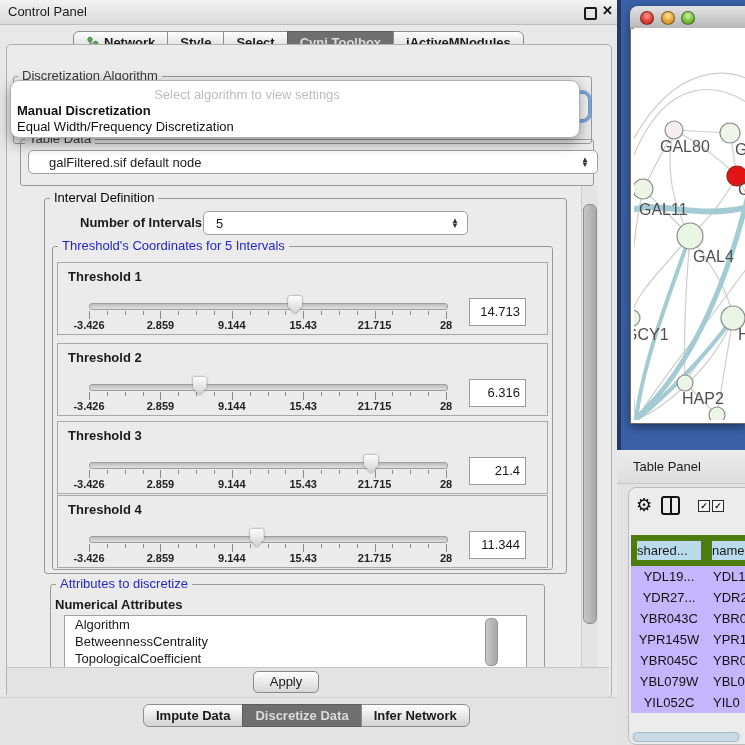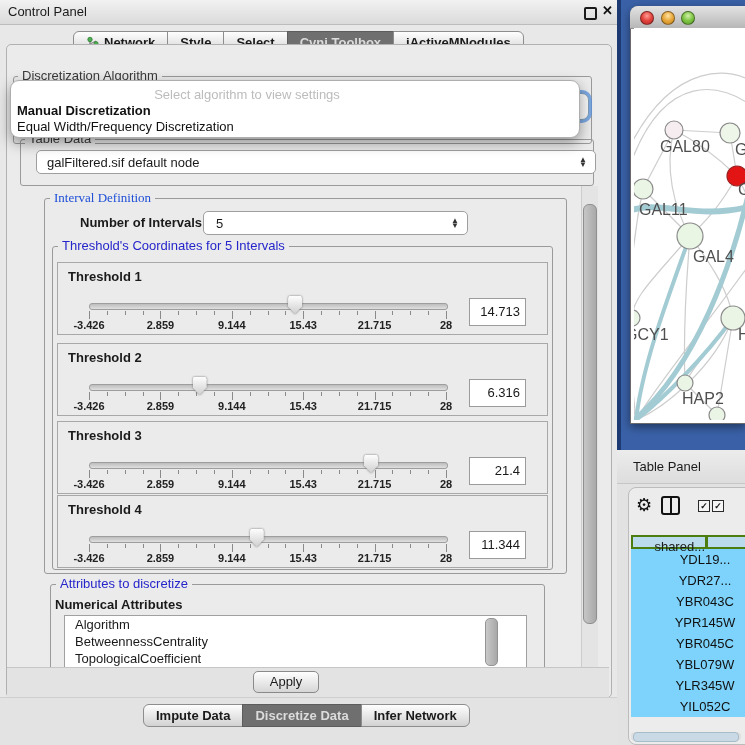--- a/index.html
+++ b/index.html
@@ -32,21 +32,21 @@
   #bottom-tabs{left:143px;top:704px;border-radius:9px;}
   #cp-bottom-strip{left:0;top:697px;width:617px;height:48px;background:#e3e3e3;border-top:1px solid #cfcfcf;}
 
   
   #cp-outer{left:6px;top:44px;width:604px;height:652px;background:#ebebeb;
     border:1px solid #b1b1b1;border-radius:5px;}
 
   .groupbox{border:1px solid #9a9a9a;border-radius:3px;}
   .grouptitle{font-size:13px;background:#ebebeb;padding:0 4px;line-height:14px;}
   .gt-gray{color:#3a3a3a;}
-  .gt-green{color:#1d4ed8;font-family:Liberation Serif, serif;}
+  .gt-green{color:#000000;}
   .gt-blue{color:#2525cc;}
 
   #disc-group{left:13px;top:76px;width:577px;height:66px;}
   #disc-group-title{left:18px;top:69px;}
 
   
   #algo-combo{left:24px;top:93px;width:563px;height:25px;border-radius:7px;background:#f7f7f7;
     border:1px solid #7f9db9;box-shadow:0 0 0 3px rgba(86,145,220,.75);z-index:5;}
 
   
@@ -58,21 +58,21 @@
   #algo-item-0{top:22px;font-weight:bold;}
   #algo-item-1{top:38px;}
 
   
   #td-group{left:20px;top:139px;width:572px;height:45px;}
   #td-group-title{left:25px;top:132px;}
   .combo{background:#fff;border:1px solid #9f9f9f;border-radius:5px;font-size:13px;
     display:flex;align-items:center;}
   .combo .combo-text{padding-left:10px;flex:1;}
   .spinner{display:flex;flex-direction:column;line-height:5px;font-size:8px;color:#333;padding-right:8px;}
-  #td-combo{left:36px;top:150px;width:558px;height:22px;}
+  #td-combo{left:28px;top:150px;width:558px;height:22px;padding-left:10px;}
 
   
   #interval-group{left:44px;top:198px;width:521px;height:374px;}
   #interval-group-title{left:50px;top:191px;}
   #noi-label{left:80px;top:215px;font-size:13px;font-weight:bold;}
   #noi-combo{left:203px;top:211px;width:263px;height:22px;}
   #thr-group{left:52px;top:246px;width:499px;height:322px;}
   #thr-group-title{left:58px;top:239px;}
 
   
@@ -136,23 +136,23 @@
   #tp-inner{left:628px;top:487px;width:130px;height:256px;background:#ececec;border:1px solid #bcbcbc;border-radius:8px;}
   #gear-icon{left:636px;top:494px;font-size:18px;color:#111;}
   #split-icon{left:661px;top:496px;width:15px;height:15px;border:2px solid #111;border-radius:3px;background:#ececec;}
   #split-icon::after{content:'';position:absolute;left:50%;top:0;bottom:0;width:2px;background:#111;transform:translateX(-50%);}
   .cbx{position:absolute;top:500px;width:10px;height:10px;border:1.5px solid #2a2a2a;background:#f5f5f5;
     font-size:9px;line-height:10px;text-align:center;font-weight:bold;color:#111;}
   #cbx-1{left:698px;} #cbx-2{left:712px;}
 
   #tp-table{left:631px;top:535px;width:114px;height:196px;overflow:hidden;}
   .tp-header-row{display:flex;}
-  .tp-header-cell{height:14px;line-height:19px;background:#b9dbeb;border:2px solid #4d7c0f;
-    font-size:13px;text-align:right;box-sizing:border-box;flex:none;}
-  .tp-row{display:flex;background:#7dd3fc;padding-left:36px;}
+  .tp-header-cell{height:31px;line-height:19px;background:#b9dbeb;border:6px solid #4d7c0f;
+    font-size:13px;text-align:left;box-sizing:border-box;flex:none;}
+  .tp-row{display:flex;background:#c4b5fd;}
   .tp-cell{height:21px;line-height:21px;font-size:13px;color:#111;flex:none;overflow:hidden;white-space:nowrap;}
   .tp-cell.c0{width:76px;text-align:center;}
   .tp-cell.c1{width:76px;padding-left:6px;}
   #tp-hscroll{left:631px;top:732px;width:110px;height:9px;background:#e0e0e0;border-radius:4px;}
   #tp-hscroll-thumb{left:633px;top:732px;width:104px;height:8px;background:#c9dae6;border:1px solid #a7bcc9;border-radius:4px;}
 
   svg text{font-family:"Liberation Sans",sans-serif;}
 </style>
 </head>
 <body>
@@ -505,22 +505,18 @@
     </div>
     <div class="tp-row">
       <div class="tp-cell c0">YBR045C</div>
       <div class="tp-cell c1">YBR0</div>
     </div>
     <div class="tp-row">
       <div class="tp-cell c0">YBL079W</div>
       <div class="tp-cell c1">YBL0</div>
     </div>
     <div class="tp-row">
-      <div class="tp-cell c0">YLR345W</div>
-      <div class="tp-cell c1">YLR3</div>
-    </div>
-    <div class="tp-row">
       <div class="tp-cell c0">YIL052C</div>
       <div class="tp-cell c1">YIL0</div>
     </div>
   </div>
 <div id="tp-hscroll" class="abs"></div>
 <div id="tp-hscroll-thumb" class="abs"></div>
 
 </body></html>

